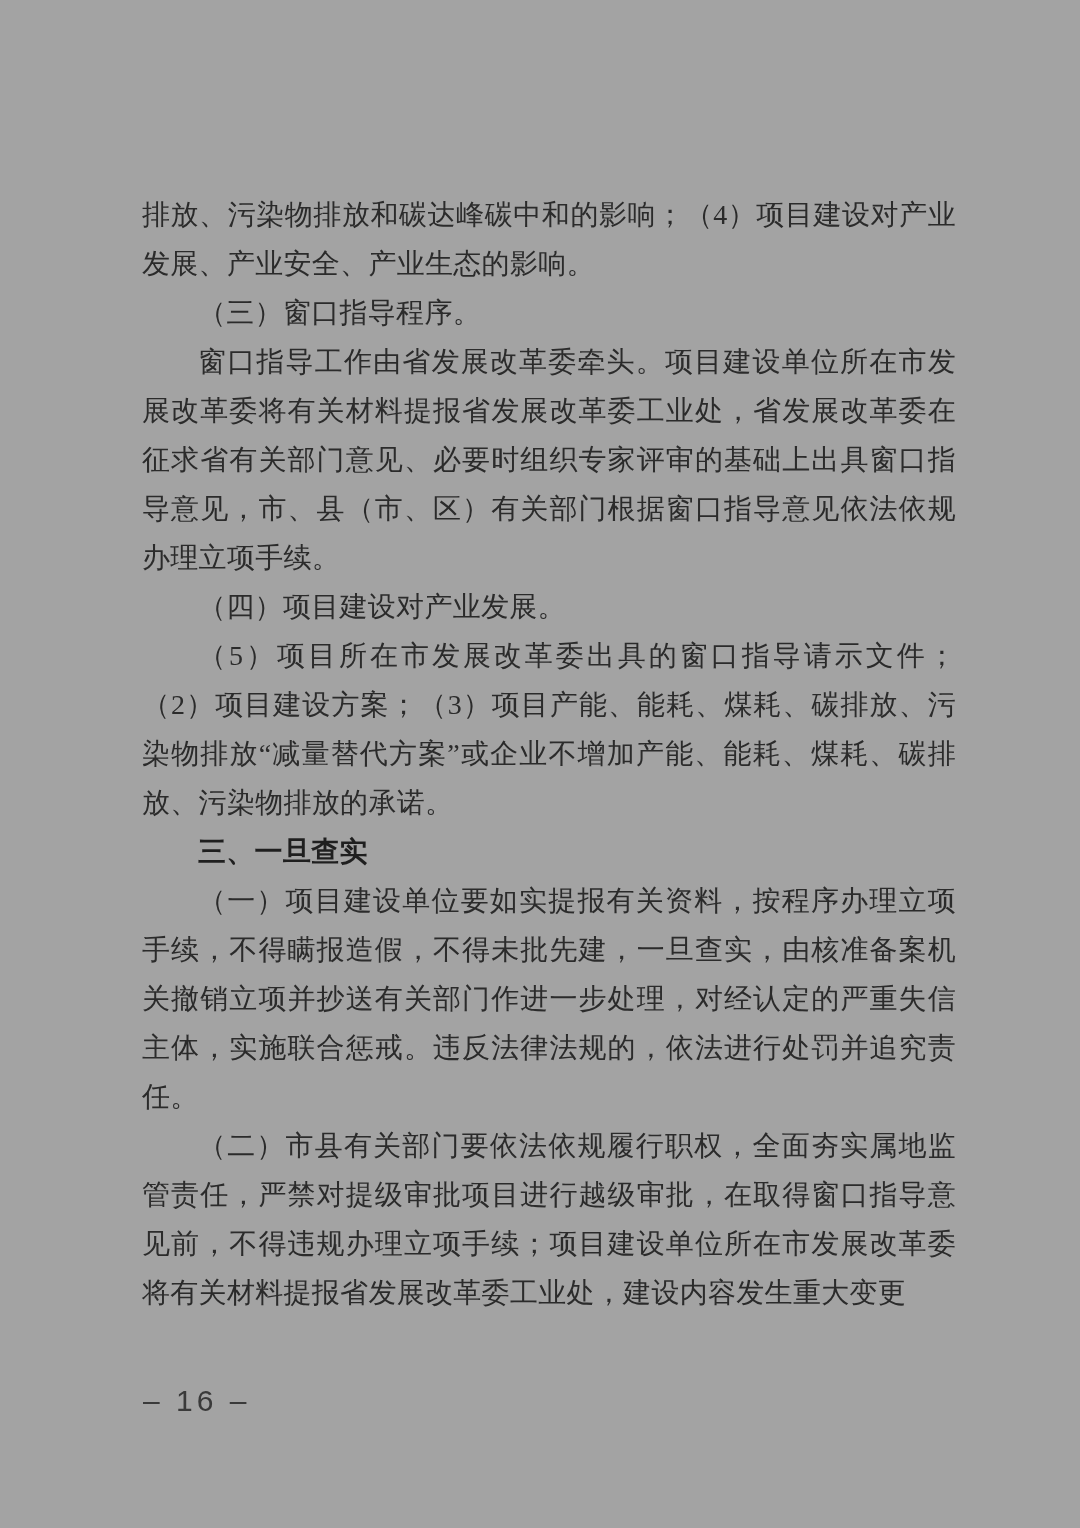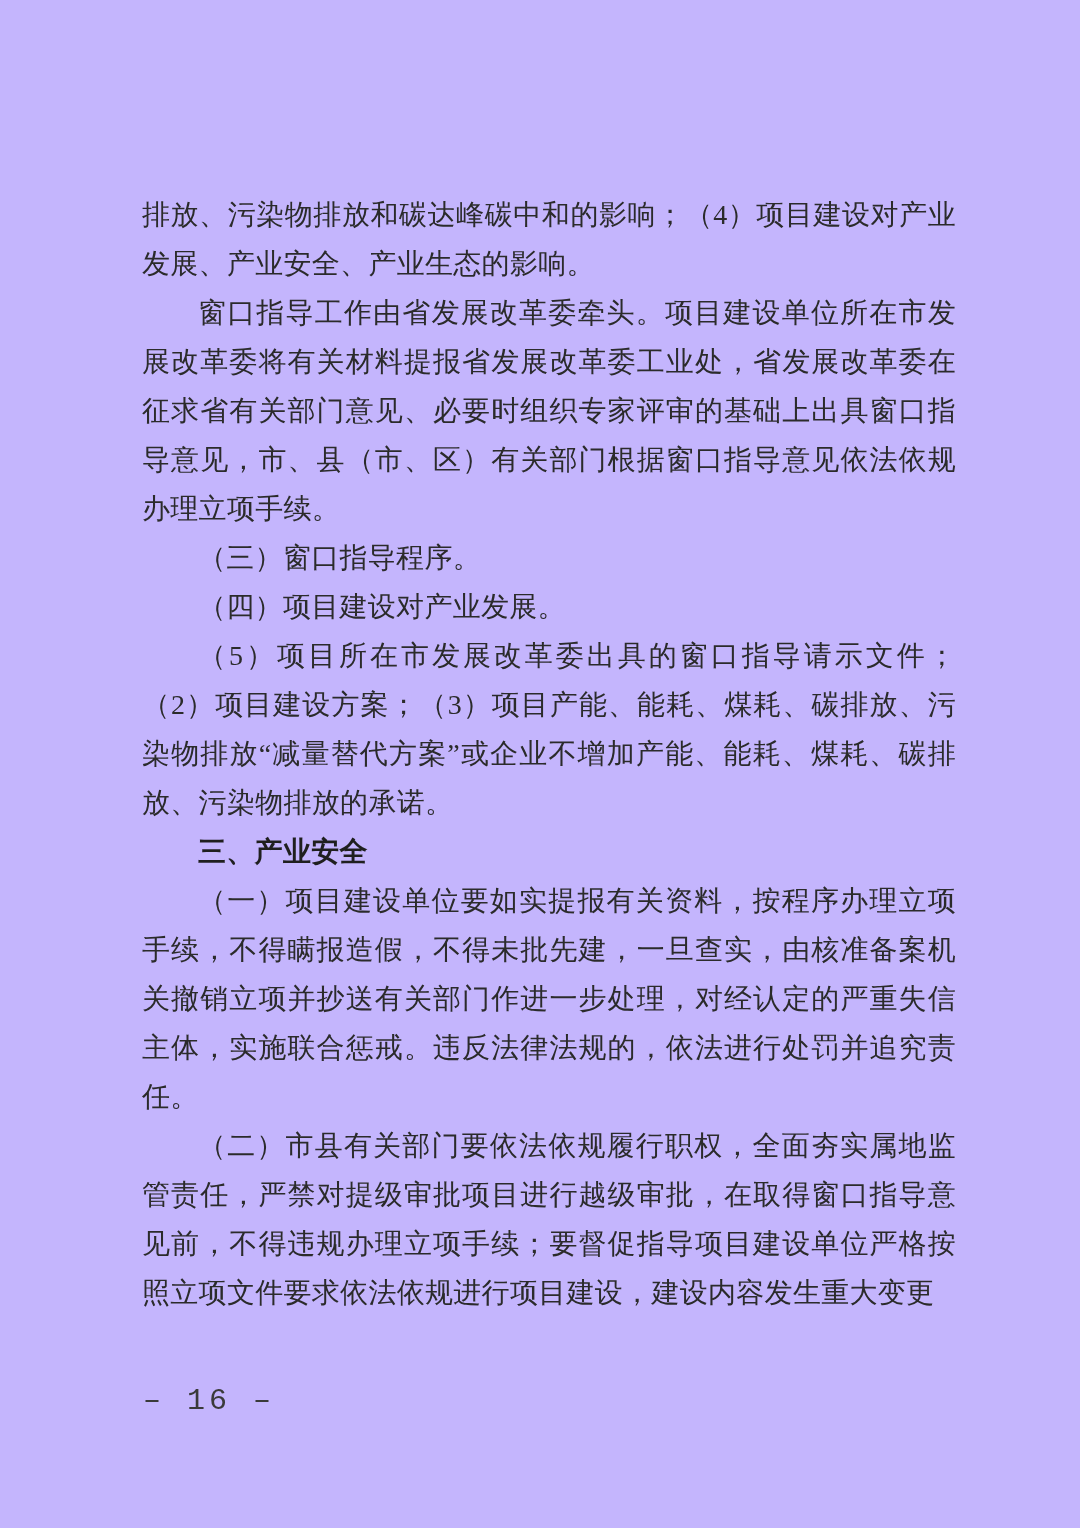--- a/index.html
+++ b/index.html
@@ -9,21 +9,21 @@
   body {
     width: 1080px;
     height: 1528px;
     background: #f2f2f2;
     overflow: hidden;
   }
   .page {
     position: relative;
     width: 1080px;
     height: 1528px;
-    background: #c4b5fd;
+    background: #a3a3a3;
     font-family: "Liberation Serif", "DejaVu Serif", serif;
     color: #2b2b2b;
   }
   .content {
     position: absolute;
     left: 142px;
     top: 190px;
     width: 814px;
   }
   .content p {
@@ -44,41 +44,41 @@
     color: #1f1f1f;
   }
   .footer {
     position: absolute;
     left: 143px;
     top: 1384px;
     font-size: 30px;
     line-height: 34px;
     color: #3a3a3a;
     letter-spacing: 4px;
-    font-family: Liberation Mono, monospace;
+    font-family: Liberation Sans, sans-serif;
   }
 </style>
 </head>
 <body>
 
 <div class="page">
 
   <div class="content">
     <p class="continuation">排放、污染物排放和碳达峰碳中和的影响；（4）项目建设对产业发展、产业安全、产业生态的影响。</p>
 
+    <p>（三）窗口指导程序。</p>
+
     <p>窗口指导工作由省发展改革委牵头。项目建设单位所在市发展改革委将有关材料提报省发展改革委工业处，省发展改革委在征求省有关部门意见、必要时组织专家评审的基础上出具窗口指导意见，市、县（市、区）有关部门根据窗口指导意见依法依规办理立项手续。</p>
-
-    <p>（三）窗口指导程序。</p>
 
     <p>（四）项目建设对产业发展。</p>
 
     <p>（5）项目所在市发展改革委出具的窗口指导请示文件；（2）项目建设方案；（3）项目产能、能耗、煤耗、碳排放、污染物排放“减量替代方案”或企业不增加产能、能耗、煤耗、碳排放、污染物排放的承诺。</p>
 
-    <p class="section-heading">三、产业安全</p>
+    <p class="section-heading">三、一旦查实</p>
 
     <p>（一）项目建设单位要如实提报有关资料，按程序办理立项手续，不得瞒报造假，不得未批先建，一旦查实，由核准备案机关撤销立项并抄送有关部门作进一步处理，对经认定的严重失信主体，实施联合惩戒。违反法律法规的，依法进行处罚并追究责任。</p>
 
-    <p>（二）市县有关部门要依法依规履行职权，全面夯实属地监管责任，严禁对提级审批项目进行越级审批，在取得窗口指导意见前，不得违规办理立项手续；要督促指导项目建设单位严格按照立项文件要求依法依规进行项目建设，建设内容发生重大变更</p>
+    <p>（二）市县有关部门要依法依规履行职权，全面夯实属地监管责任，严禁对提级审批项目进行越级审批，在取得窗口指导意见前，不得违规办理立项手续；项目建设单位所在市发展改革委将有关材料提报省发展改革委工业处，建设内容发生重大变更</p>
   </div>
 
   <div class="footer">– 16 –</div>
 
 </div>
 
 </body></html>

